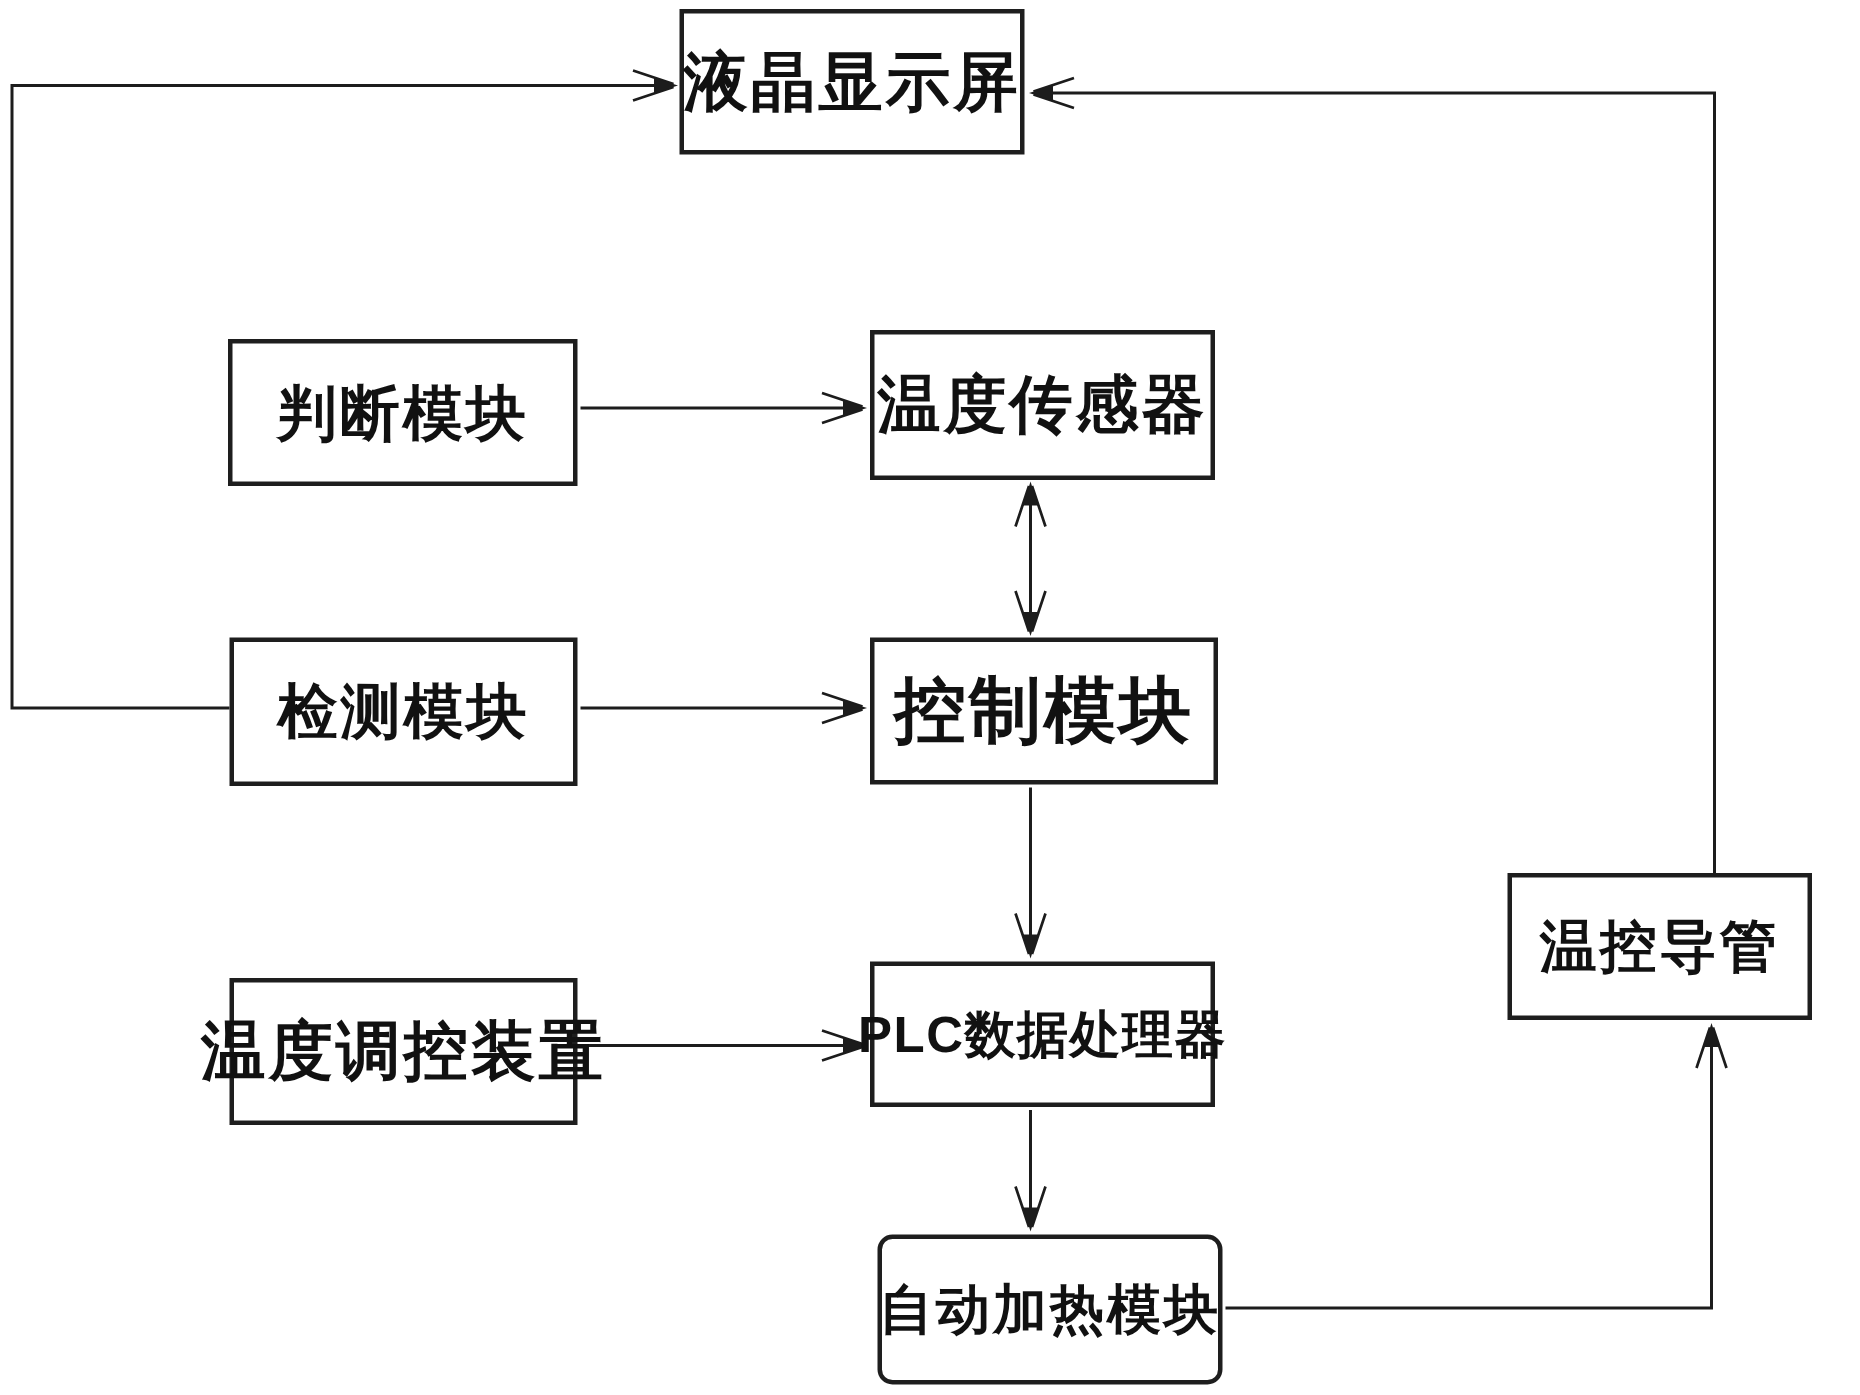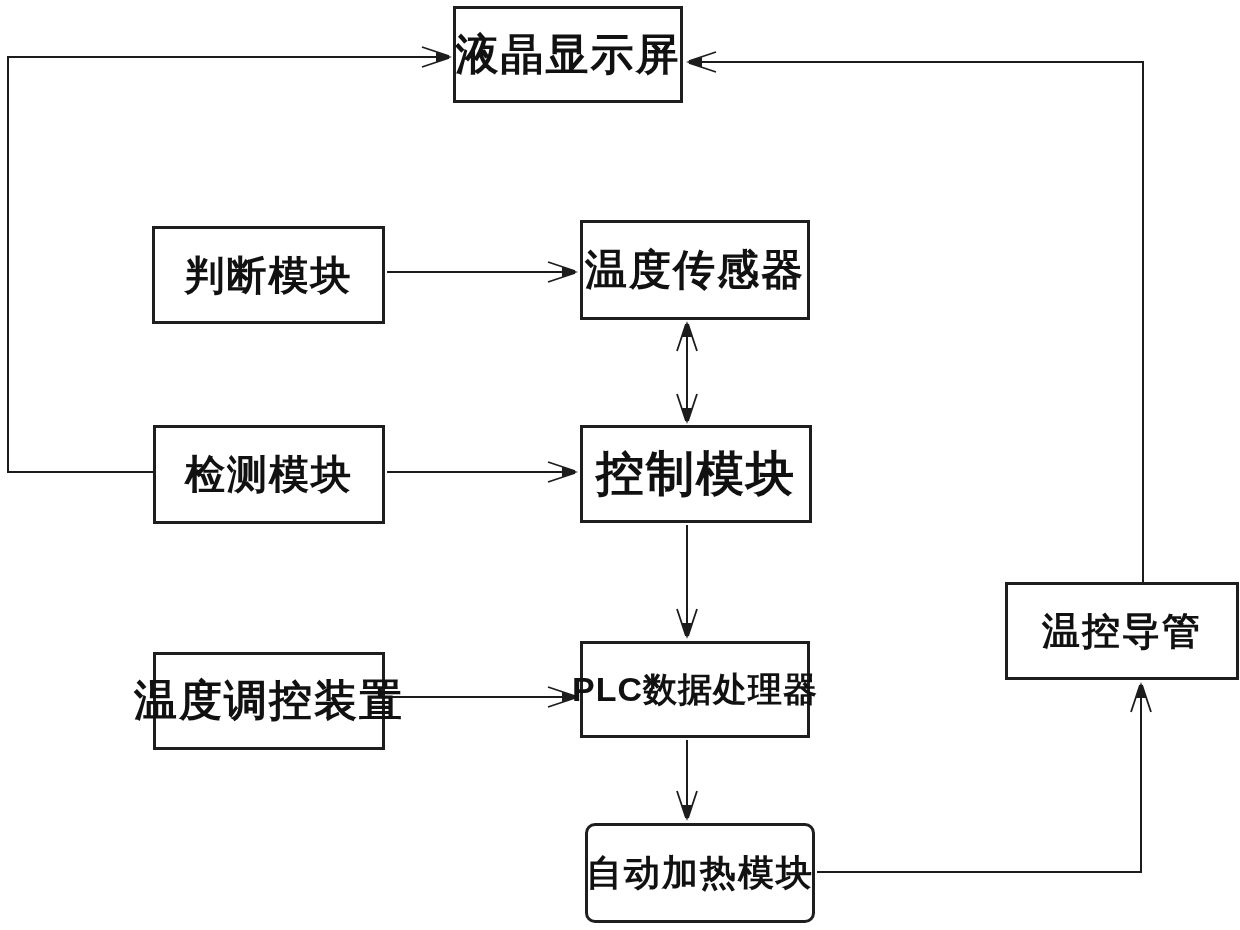--- a/index.html
+++ b/index.html
@@ -35,21 +35,21 @@
     text-align: center;
   }
   #n-lcd            { left: 453px; top: 6px;   width: 230px; height: 97px;  font-size: 43px; }
   #n-temp-sensor    { left: 152px; top: 226px; width: 233px; height: 98px;  font-size: 40px; }
   #n-judge          { left: 580px; top: 220px; width: 230px; height: 100px; font-size: 42px; }
   #n-detect         { left: 153px; top: 425px; width: 232px; height: 99px;  font-size: 40px; }
   #n-control        { left: 580px; top: 425px; width: 232px; height: 98px;  font-size: 48px; }
   #n-temp-regulator { left: 153px; top: 652px; width: 232px; height: 98px;  font-size: 43px; }
   #n-plc            { left: 580px; top: 641px; width: 230px; height: 97px;  font-size: 34px; letter-spacing: 1px; }
   #n-heater         { left: 585px; top: 823px; width: 230px; height: 100px; font-size: 36px; border-radius: 10px; }
-  #n-conduit        { left: 1005px; top: 582px; width: 234px; height: 98px; font-size: 38px; }
+  #n-conduit        { left: 1005px; top: 582px; width: 203px; height: 98px; font-size: 38px; }
 </style>
 </head>
 <body>
 
 <div class="canvas">
 
   <svg class="wires" viewBox="0 0 1240 930" xmlns="http://www.w3.org/2000/svg">
 
     <polyline class="wire" points="155,472 8,472 8,57 448,57"></polyline>
     <path class="ah" d="M422,47 L449,56 M422,67 L449,58"></path>

